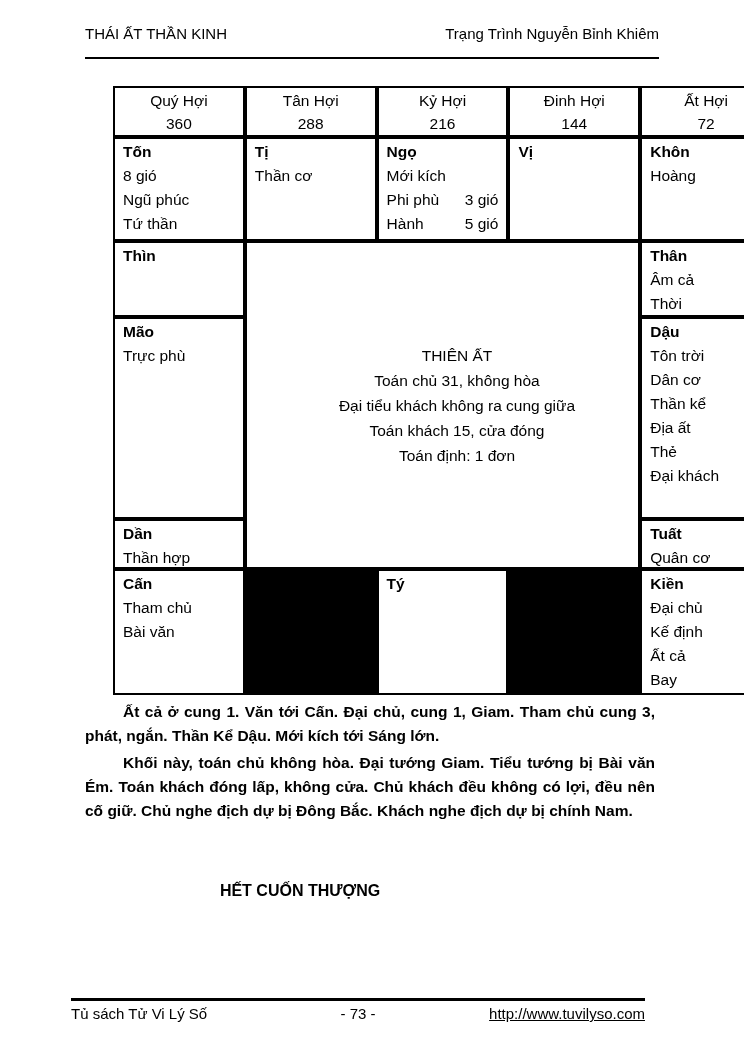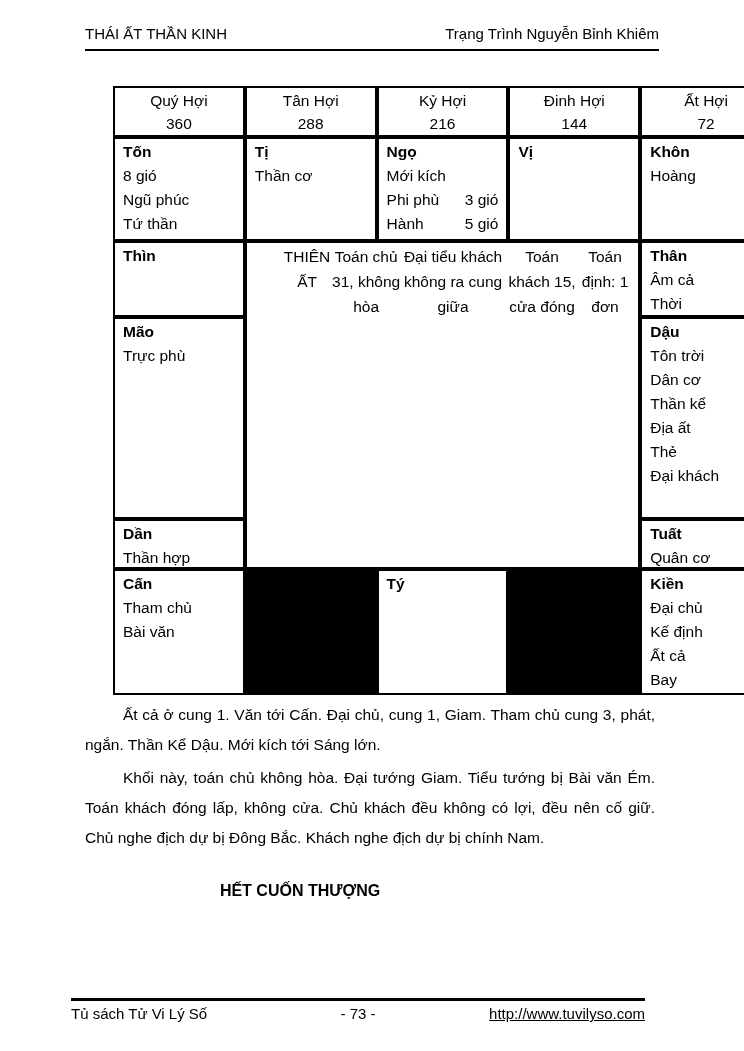--- a/index.html
+++ b/index.html
@@ -3,43 +3,43 @@
 <meta charset="utf-8">
 <style>
   html,body{margin:0;padding:0;}
   body{
     width:744px;height:1051px;background:#ffffff;color:#000;
     font-family:"Liberation Sans", sans-serif;position:relative;overflow:hidden;
   }
   .pheader{
     position:absolute;left:85px;width:574px;top:25px;
     display:flex;justify-content:space-between;font-size:15px;
-    border-bottom:2px solid #000;padding-bottom:7px;
+    border-bottom:2px solid #000;padding-bottom:15px;
   }
   .grid{
     position:absolute;left:113px;top:86px;width:659px;
     display:grid;
     grid-template-columns:repeat(5,1fr);
     grid-template-rows:47px 100px 72px 198px 46px 122px;
     gap:4px;background:#000;border:2px solid #000;
     box-sizing:border-box;font-size:15.5px;
   }
   .cell{background:#fff;padding:1px 8px;line-height:24px;overflow:hidden;}
   .hcell{text-align:center;padding:1px 2px;line-height:23px;}
   .t{font-weight:bold;}
   .pair{display:flex;justify-content:space-between;}
   .h1{grid-area:1/1}.h2{grid-area:1/2}.h3{grid-area:1/3}.h4{grid-area:1/4}.h5{grid-area:1/5}
   .r2c1{grid-area:2/1}.r2c2{grid-area:2/2}.r2c3{grid-area:2/3}.r2c4{grid-area:2/4}.r2c5{grid-area:2/5}
   .thin{grid-area:3/1}.mao{grid-area:4/1}.dan{grid-area:5/1}
   .than{grid-area:3/5}.dau{grid-area:4/5}.tuat{grid-area:5/5}
-  .centercell{grid-area:3/2/6/5;display:flex;flex-direction:row;justify-content:center;
+  .centercell{grid-area:3/2/6/5;display:flex;flex-direction:column;justify-content:center;
     text-align:center;line-height:25px;padding-left:37px;}
   .r6c1{grid-area:6/1}.r6c2{grid-area:6/2}.r6c3{grid-area:6/3}.r6c4{grid-area:6/4}.r6c5{grid-area:6/5}
   .bodytext{position:absolute;left:85px;width:574px;top:700px;font-size:15.5px;text-align:justify;}
-  .bodytext p{margin:0 4px 3px 0;text-indent:38px;line-height:30px;}
+  .bodytext p{margin:0 4px 3px 0;text-indent:38px;line-height:24px;font-weight:bold;}
   .closing{position:absolute;left:0;width:600px;top:882px;text-align:center;
     font-weight:bold;font-size:16px;}
   .pfooter{
     position:absolute;left:71px;width:574px;top:998px;
     border-top:3px solid #000;padding-top:4px;
     display:flex;font-size:15px;
   }
   .f-l{flex:1;text-align:left;}
   .f-c{flex:1;text-align:center;}
   .f-r{flex:1;text-align:right;}

